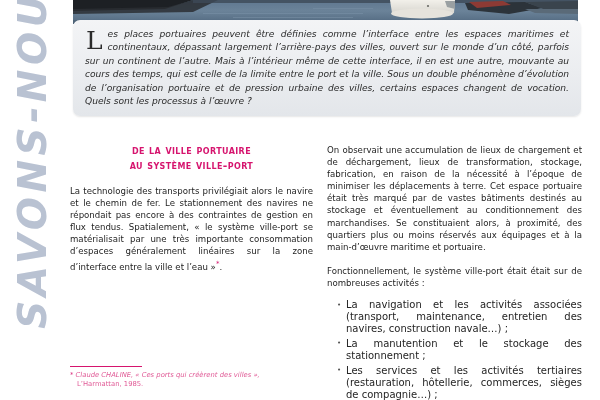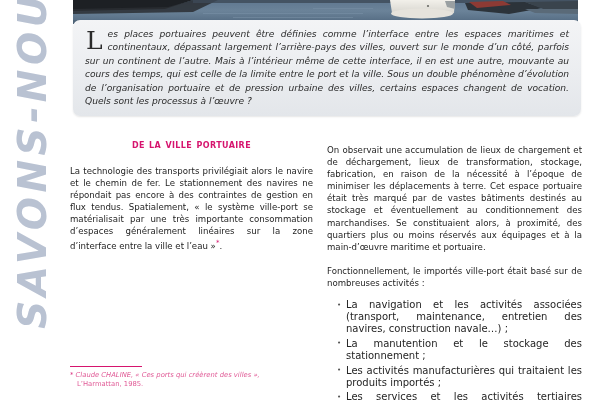--- a/index.html
+++ b/index.html
@@ -109,21 +109,21 @@
   }
 
   .section-head {
     font-family: "DejaVu Sans", sans-serif;
     font-weight: bold;
     font-size: 11px;
     letter-spacing: 0.4px;
     color: #d6146e;
     text-align: center;
     line-height: 14.5px;
-    margin: 6px 0 9px 0;
+    margin: 12px 0 9px 0;
     font-variant: small-caps;
     text-transform: lowercase;
   }
   .section-head .ln { display: block; }
 
   p.body {
     font-family: "DejaVu Sans", sans-serif;
     font-size: 8.6px;
     line-height: 12.1px;
     color: #242424;
@@ -242,31 +242,31 @@
     </svg>
   </div>
 
   <div id="abstract">
     <p class="abs-text"><span class="dropcap">L</span><span>es places portuaires peuvent être définies comme l’interface entre les espaces maritimes et continentaux, dépassant largement l’arrière-pays des villes, ouvert sur le monde d’un côté, parfois sur un continent de l’autre. Mais à l’intérieur même de cette interface, il en est une autre, mouvante au cours des temps, qui est celle de la limite entre le port et la ville. Sous un double phénomène d’évolution de l’organisation portuaire et de pression urbaine des villes, certains espaces changent de vocation. Quels sont les processus à l’œuvre ?</span></p>
   </div>
 
   <div id="col-left">
     <h2 class="section-head">
       <span class="ln">De la ville portuaire</span>
+      <span class="ln">au système ville-port</span>
     </h2>
     <p class="body"><span>La technologie des transports privilégiait alors le navire et le chemin de fer. Le stationnement des navires ne répondait pas encore à des contraintes de gestion en flux tendus. Spatialement, « le système ville-port se matérialisait par une très importante consommation d’espaces généralement linéaires sur la zone d’interface entre la ville et l’eau »</span><span class="fn-ref">*</span>.</p>
   </div>
 
   <div id="col-right">
     <p class="body">On observait une accumulation de lieux de chargement et de déchargement, lieux de transformation, stockage, fabrication, en raison de la nécessité à l’époque de minimiser les déplacements à terre. Cet espace portuaire était très marqué par de vastes bâtiments destinés au stockage et éventuellement au conditionnement des marchandises. Se constituaient alors, à proximité, des quartiers plus ou moins réservés aux équipages et à la main-d’œuvre maritime et portuaire.</p>
-    <p class="body">Fonctionnellement, le importés ville-port était basé sur de nombreuses activités :</p>
+    <p class="body">Fonctionnellement, le système ville-port était était sur de nombreuses activités :</p>
     <ul class="activities">
       <li>La navigation et les activités associées (transport, maintenance, entretien des navires, construction navale…) ;</li>
       <li>La manutention et le stockage des stationnement ;</li>
-      <li>Les activités manufacturières qui traitaient les produits importés ;</li>
       <li>Les services et les activités tertiaires (restauration, hôtellerie, commerces, sièges de compagnie…) ;</li>
       <li>Le trafic des passagers ;</li>
 
     </ul>
   </div>
 
   <div id="footnote">
     <div class="fn-rule"></div>
     <p class="fn-body"><span class="fn-star">*</span>&nbsp;<span>Claude CHALINE, « Ces ports qui créèrent des villes »,</span><br><span class="fn-pub">L’Harmattan, 1985.</span></p>
   </div>

